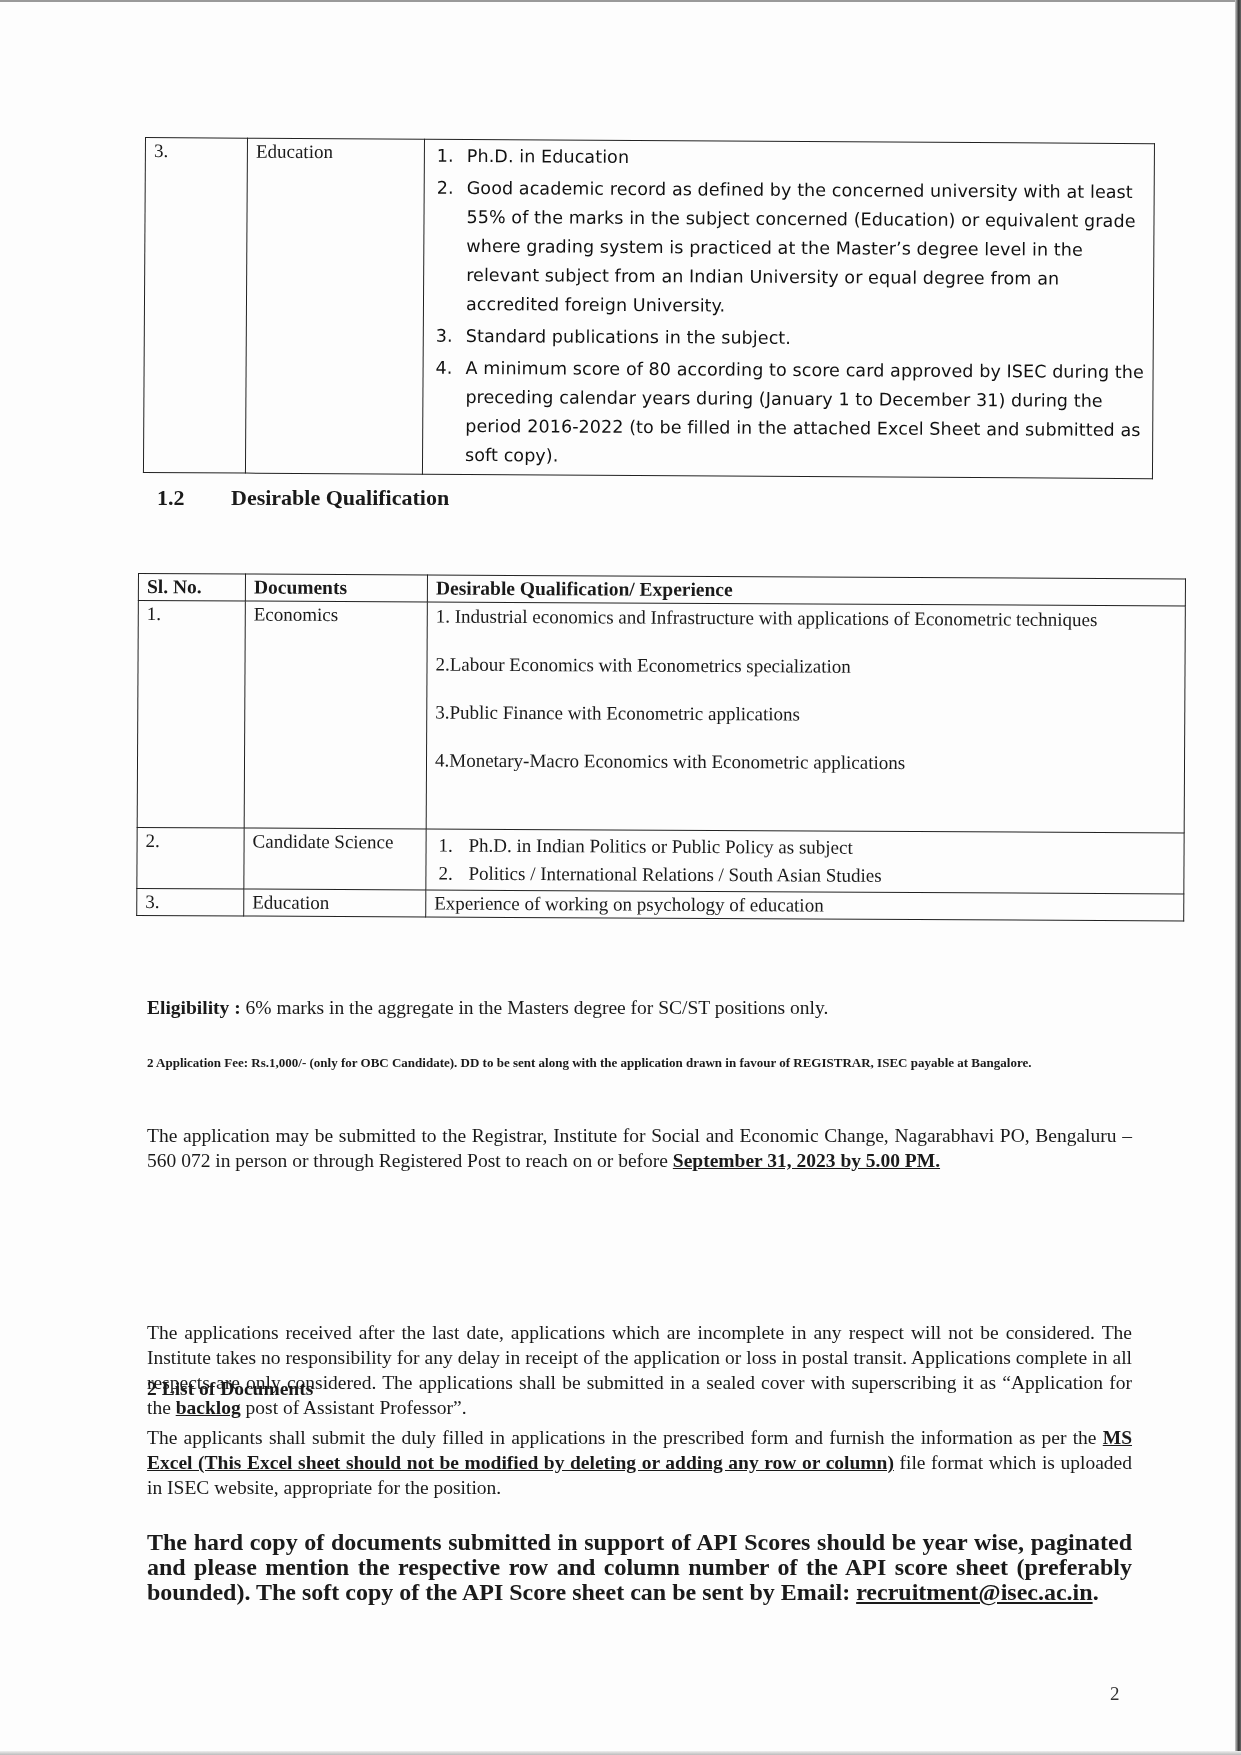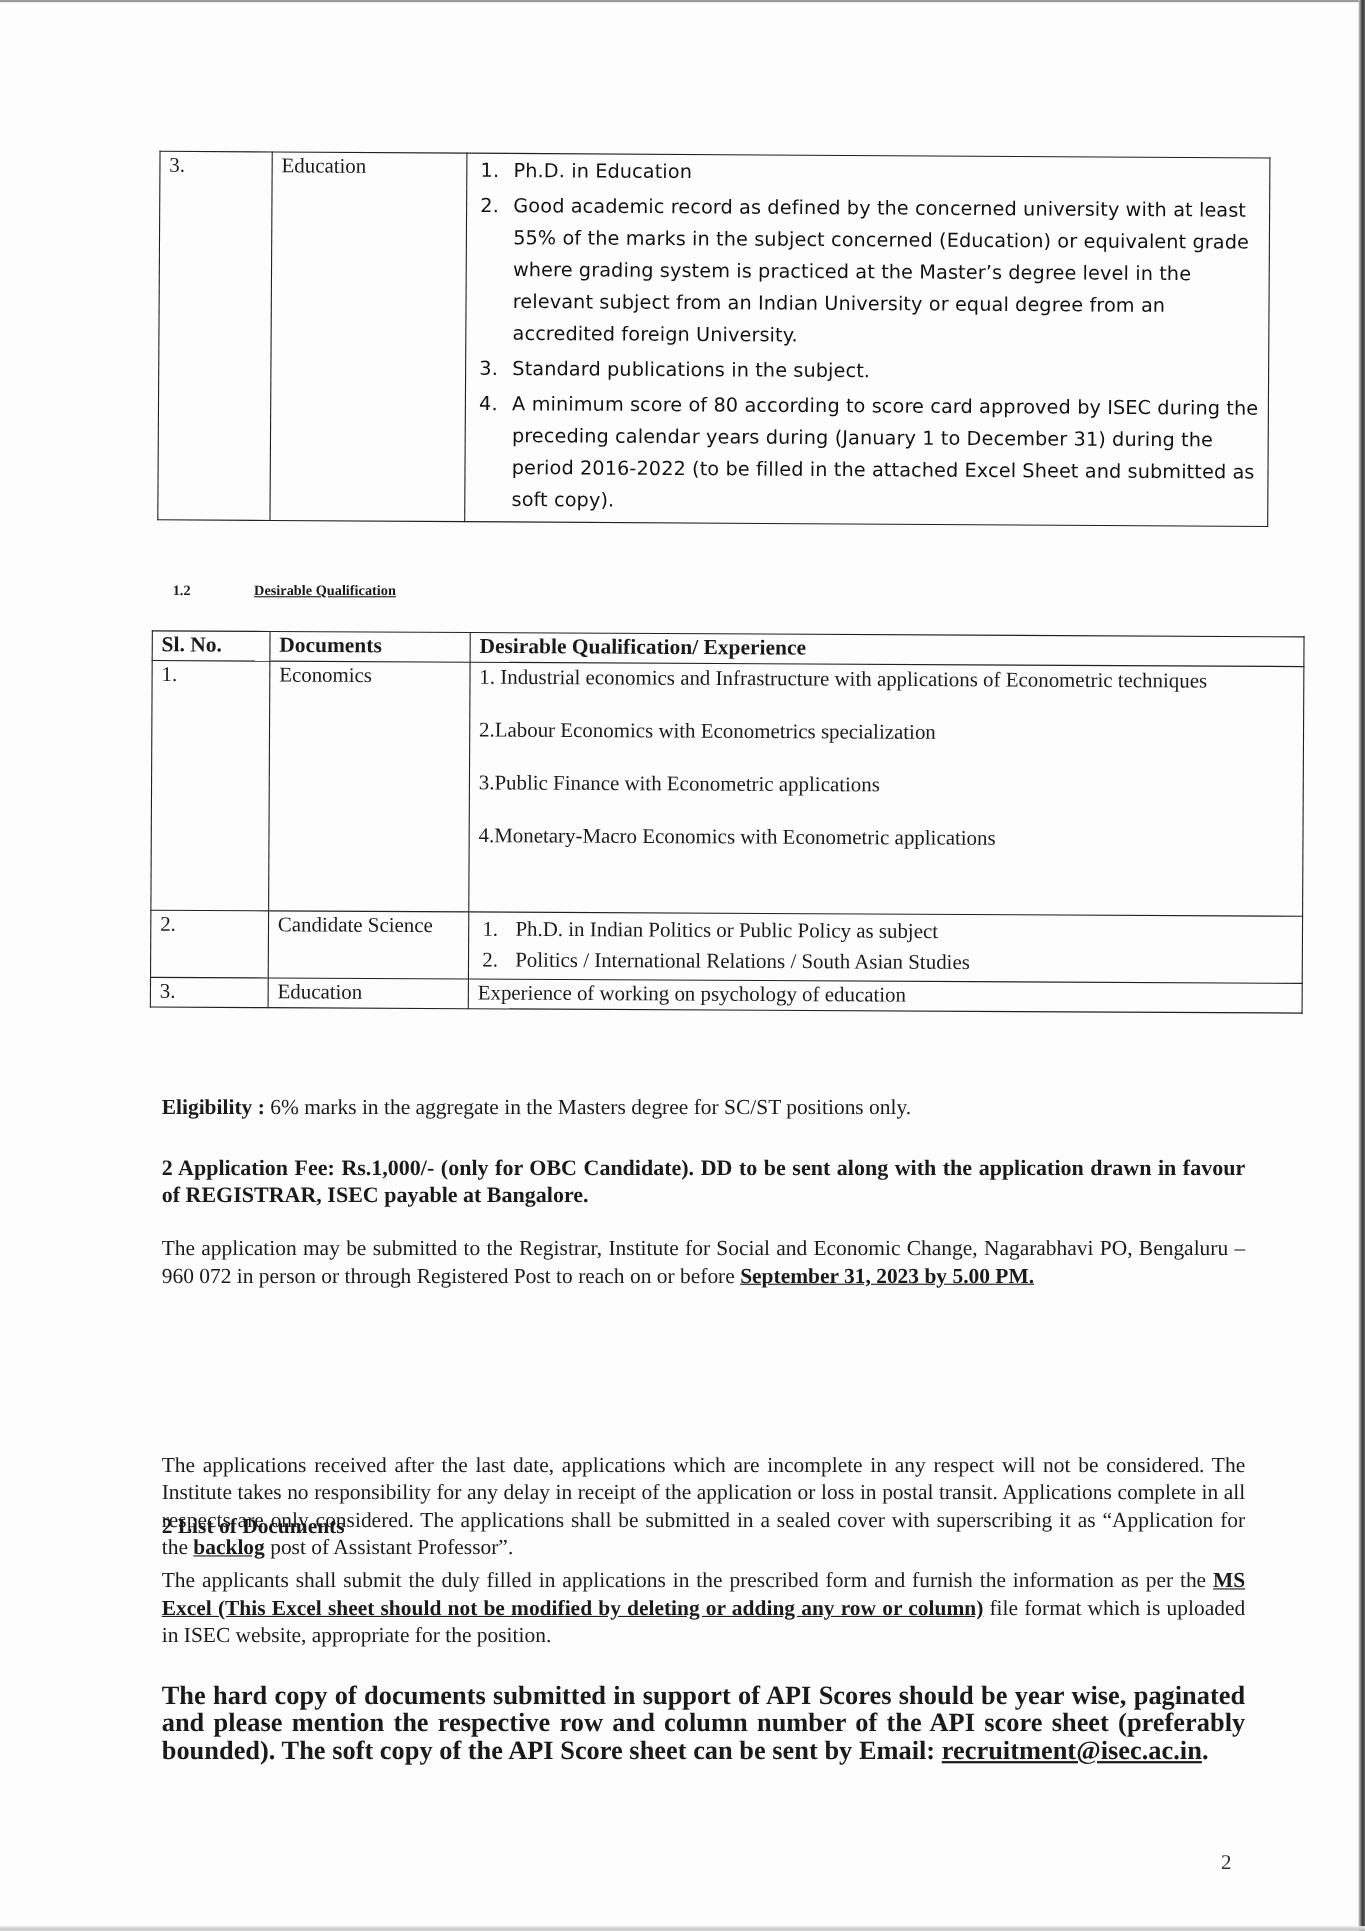--- a/index.html
+++ b/index.html
@@ -22,21 +22,21 @@
     .ess-table td.c1 { width: 85px; font-family: "Liberation Serif", serif; font-size: 19px; }
     .ess-table td.c2 { width: 160px; font-family: "Liberation Serif", serif; font-size: 19px; }
     .ess-table td.c3 { font-family: "DejaVu Sans", sans-serif; font-size: 17.5px; line-height: 29px; letter-spacing: 0.1px; padding: 2px 8px 4px 8px; color: #111; }
     .ess-list { margin: 0; padding: 0; list-style: none; }
     .ess-list li { display: flex; }
     .ess-list li .num { width: 30px; flex: none; padding-left: 4px; }
     .ess-list li .txt { flex: 1; }
     .ess-list li + li { margin-top: 3px; }
 
     
-    .sec12 { position: absolute; left: 157px; top: 529px; font-weight: bold; font-size: 13px; text-decoration: underline; }
+    .sec12 { position: absolute; left: 157px; top: 485px; font-weight: bold; font-size: 22px; }
     .sec12 .n { display: inline-block; width: 74px; }
 
     
     .des-table {
       position: absolute; left: 138px; top: 573px; width: 1048px;
       border-collapse: collapse; transform: rotate(0.3deg); transform-origin: left top;
       font-size: 19px;
     }
     .des-table td, .des-table th { border: 1.5px solid #222; vertical-align: top; padding: 2px 8px; text-align: left; }
     .des-table th { font-weight: bold; font-size: 19.5px; }
@@ -129,24 +129,24 @@
     <td class="c2">Education</td>
     <td>Experience of working on psychology of education</td>
   </tr>
 </tbody>
   </table>
 
 <div class="block" style="top: 995px;">
   <span class="bold">Eligibility :</span><span> 6% marks in the aggregate in the Masters degree for SC/ST positions only.</span>
 </div>
 
-<div class="block bold" style="top: 1050px; font-size: 20px;">2 Application Fee: Rs.1,000/- (only for OBC Candidate). DD to be sent along with the application drawn in favour of REGISTRAR, ISEC payable at Bangalore.</div>
+<div class="block bold" style="top: 1050px; font-size: 13px;">2 Application Fee: Rs.1,000/- (only for OBC Candidate). DD to be sent along with the application drawn in favour of REGISTRAR, ISEC payable at Bangalore.</div>
 
 <div class="block" style="top: 1123px;">
-  <div><span>The application may be submitted to the Registrar, Institute for Social and Economic Change, Nagarabhavi PO, Bengaluru – 960 072 in person or through Registered Post to reach on or before </span><span class="u">September 31, 2023 by 5.00 PM.</span></div>
+  <div><span>The application may be submitted to the Registrar, Institute for Social and Economic Change, Nagarabhavi PO, Bengaluru – 560 072 in person or through Registered Post to reach on or before </span><span class="u">September 31, 2023 by 5.00 PM.</span></div>
 </div>
 
 <div class="block" style="top: 1320px;">
   <span>The applications received after the last date, applications which are incomplete in any respect will not be considered. The Institute takes no responsibility for any delay in receipt of the application or loss in postal transit. Applications complete in all respects are only considered. The applications shall be submitted in a sealed cover with superscribing it as “Application for the </span><span class="u">backlog</span><span> post of Assistant Professor”.</span>
 </div>
 
 <div class="block bold" style="top: 1376px;">2 List of Documents</div>
 <div class="block" style="top: 1425px;">
   <span>The applicants shall submit the duly filled in applications in the prescribed form and furnish the information as per the </span><span class="u">MS Excel (This Excel sheet should not be modified by deleting or adding any row or column)</span><span> file format which is uploaded in ISEC website, appropriate for the position.</span>
 </div>

